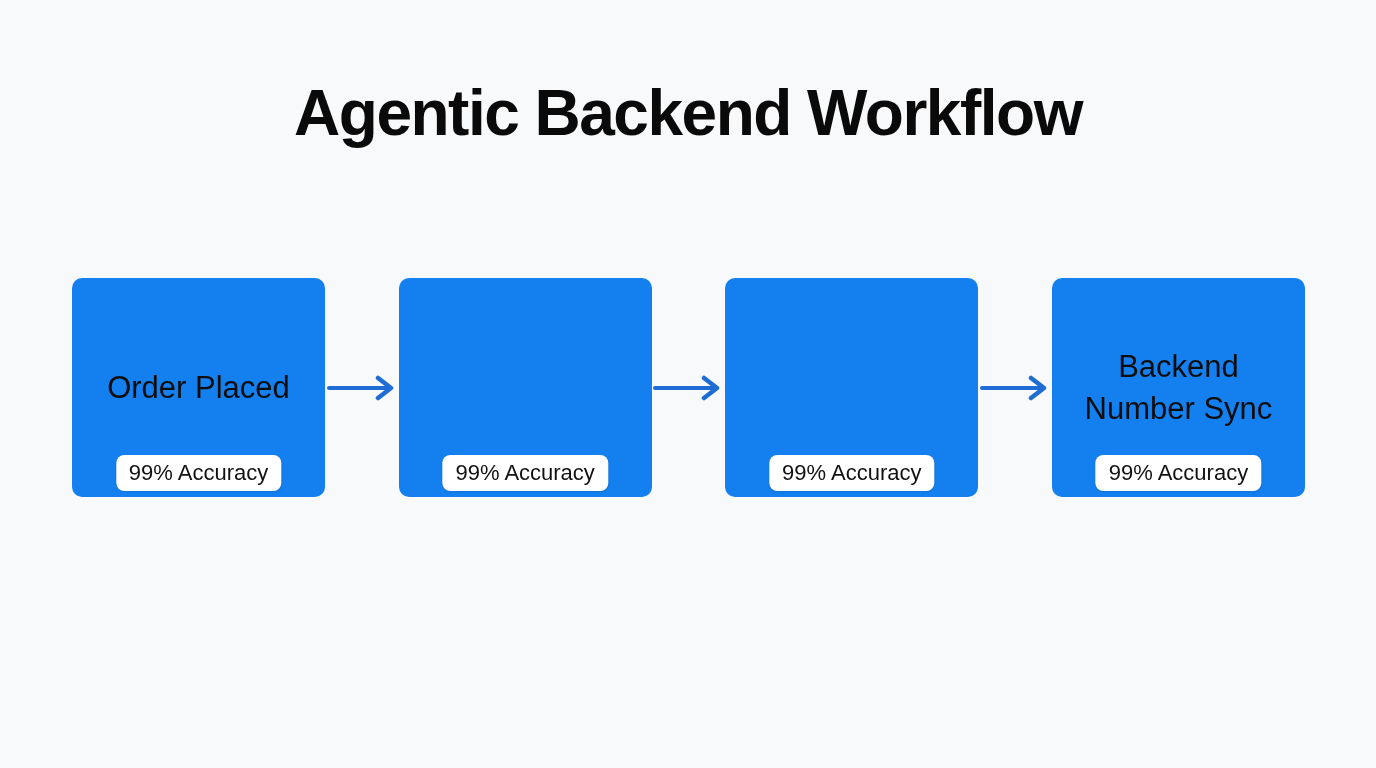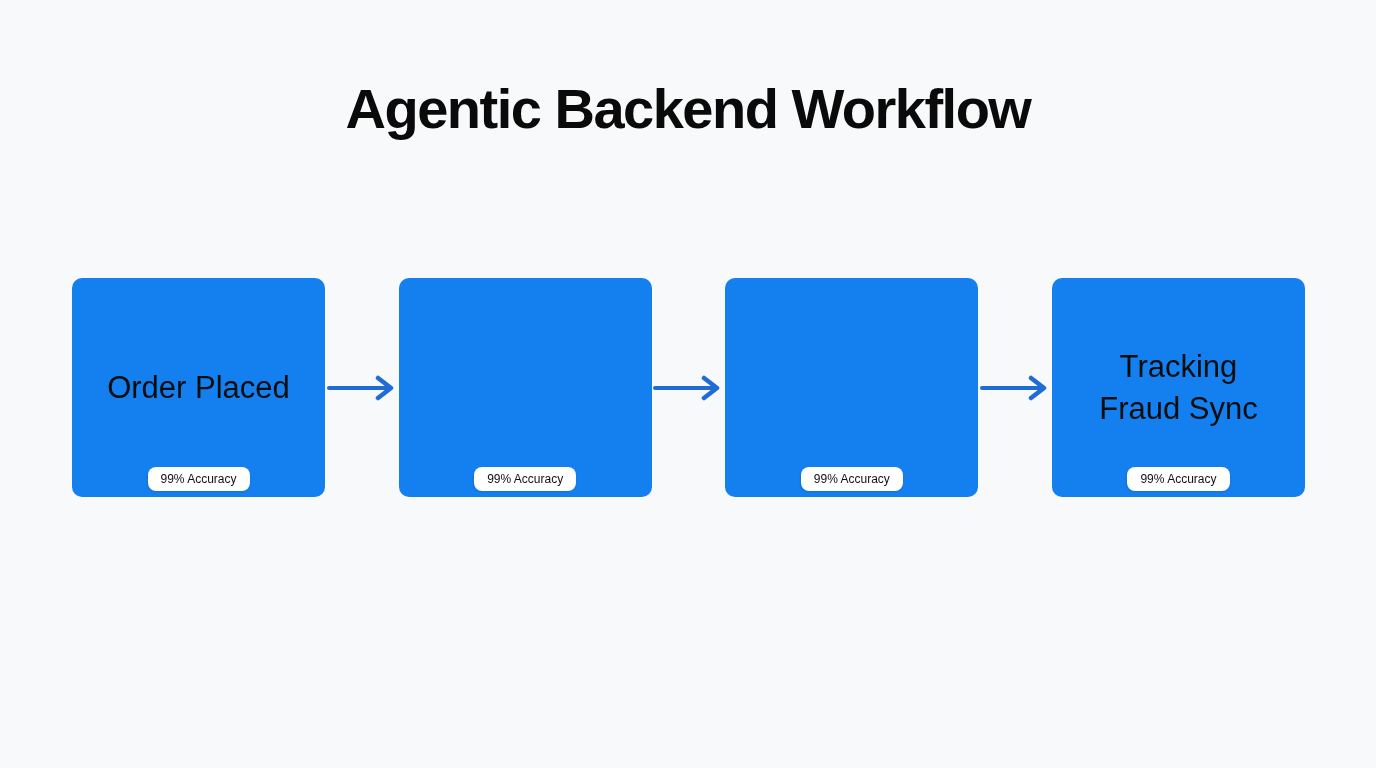--- a/index.html
+++ b/index.html
@@ -16,21 +16,21 @@
     height: 768px;
     background: var(--background, #f8f9fa);
     overflow: hidden;
   }
   .title {
     position: absolute;
     top: 76px;
     left: 0;
     width: 100%;
     text-align: center;
-    font-size: 56px;
+    font-size: 64px;
     font-weight: 700;
     letter-spacing: -1.5px;
     color: var(--title-text, #0a0a0a);
   }
   .flow {
     position: absolute;
     top: 278px;
     left: 72px;
     width: 1233px;
     height: 219px;
@@ -57,21 +57,21 @@
     font-weight: 500;
     color: var(--box-text, #0d0d0d);
   }
   .step-badge {
     position: absolute;
     bottom: 6px;
     left: 50%;
     transform: translateX(-50%);
     background: var(--badge-bg, #ffffff);
     color: var(--badge-text, #111111);
-    font-size: 12px;
+    font-size: 22px;
     font-weight: 400;
     padding: 5px 13px;
     border-radius: 8px;
     white-space: nowrap;
     box-shadow: 0 1px 2px rgba(0,0,0,0.12);
   }
   .arrow {
     flex: 0 0 auto;
     color: var(--arrow, #1f6cd5);
     display: block;
@@ -108,18 +108,18 @@
     <div class="step-box">
       <div class="step-badge">99% Accuracy</div>
     </div>
 
     <svg class="arrow" width="70" height="26" viewBox="0 0 70 26" aria-hidden="true">
       <line x1="2" y1="13" x2="61" y2="13" stroke="currentColor" stroke-width="4" stroke-linecap="round"></line>
       <polyline points="51,3 64,13 51,23" fill="none" stroke="currentColor" stroke-width="4.5" stroke-linecap="round" stroke-linejoin="round"></polyline>
     </svg>
 
     <div class="step-box">
-      <div class="step-label">Tracking Fraud Sync</div>
+      <div class="step-label">Backend Number Sync</div>
       <div class="step-badge">99% Accuracy</div>
     </div>
 
   </div>
 </div>
 
 </body></html>

